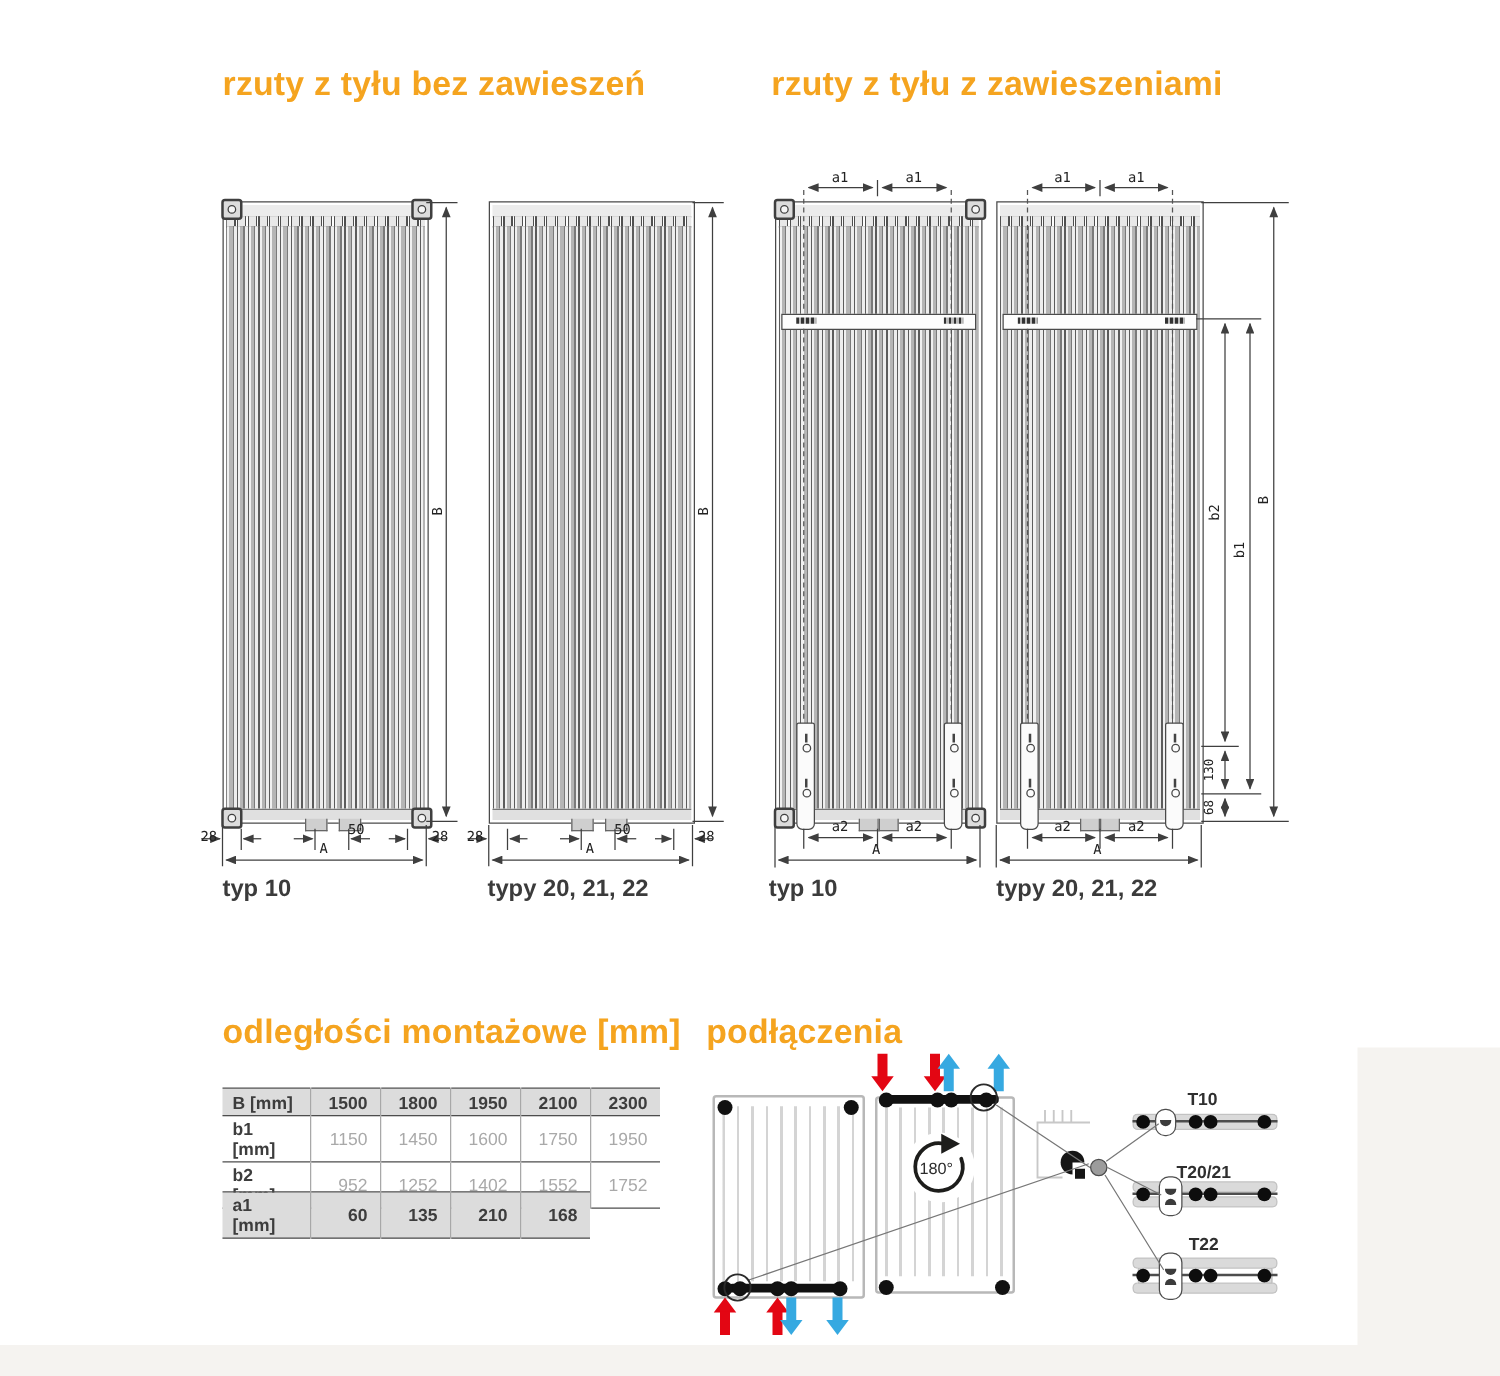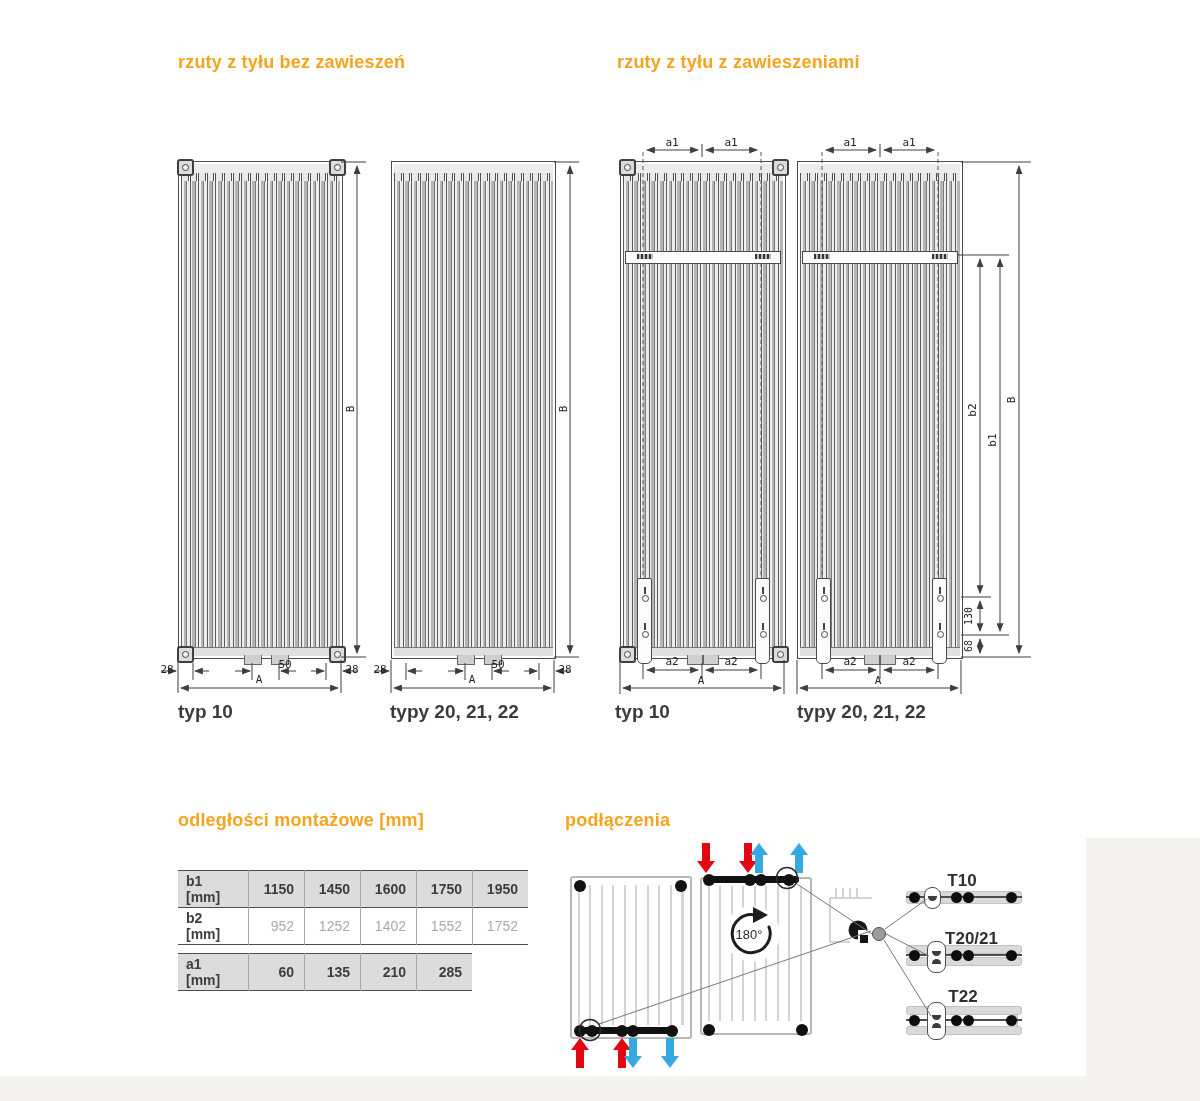--- a/index.html
+++ b/index.html
@@ -1,19 +1,19 @@
 <!DOCTYPE html>
 <html><head>
 <meta charset="utf-8">
 <style>
   html,body{margin:0;padding:0;background:#fff;}
   .canvas{position:relative;width:1200px;height:1101px;background:#fff;overflow:hidden;
           font-family:"Liberation Sans",sans-serif;}
   .band{position:absolute;background:#f5f3f0;}
-  .heading{position:absolute;font-size:18px;font-weight:700;color:#f5a41f;letter-spacing:.2px;}
+  .heading{position:absolute;font-size:27px;font-weight:700;color:#f5a41f;letter-spacing:.2px;}
   .typlabel{position:absolute;font-size:19px;font-weight:700;color:#3b3b3b;}
   
   .rad{position:absolute;background:#fff;border:1.5px solid #4a4a4a;}
   .rad .top{position:absolute;left:2px;right:2px;top:2px;height:9px;background:#ececec;border-bottom:1px solid #8a8a8a;}
   .rad .caps{position:absolute;left:2px;right:2px;top:11px;height:8px;border-bottom:1px solid #555;
     background:repeating-linear-gradient(90deg,#4f4f4f 0,#4f4f4f 1px,#e8e8e8 1px,#e8e8e8 6.6px,#4f4f4f 6.6px,#4f4f4f 7.6px,#fff 7.6px,#fff 8.6px);}
   .rad .fins{position:absolute;left:2px;right:2px;top:19px;bottom:11px;
     background:repeating-linear-gradient(90deg,#5c5c5c 0,#5c5c5c 1px,#f0f0f0 1px,#f0f0f0 2.6px,#b5b5b5 2.6px,#b5b5b5 5.2px,#7a7a7a 5.2px,#7a7a7a 6.2px,#ededed 6.2px,#ededed 8.6px);}
   .rad .bot{position:absolute;left:2px;right:2px;bottom:2px;height:8px;background:#e0e0e0;border-top:1px solid #777;}
   .bolt{position:absolute;width:13px;height:13px;background:#dcdcdc;border:2px solid #3f3f3f;border-radius:3px;z-index:3;}
@@ -55,21 +55,21 @@
   .rot{position:absolute;left:724px;top:906px;width:56px;height:56px;border-radius:50%;background:#fff;z-index:4;}
   .rot span{position:absolute;left:7px;top:21px;width:36px;text-align:center;font-size:13px;color:#2c2c2c;}
   
   .tbar{position:absolute;background:#dadada;border-radius:4px;box-shadow:inset 0 0 0 1px #c2c2c2;z-index:1;}
   .tline{position:absolute;height:2px;background:#4d4d4d;z-index:2;}
   .tpost{position:absolute;width:5px;background:#dadada;box-shadow:inset 0 0 0 1px #bdbdbd;z-index:1;}
   .cdot{position:absolute;width:11px;height:11px;border-radius:50%;background:#0d0d0d;z-index:3;}
   .tvalve{position:absolute;background:#fff;border:1.5px solid #4d4d4d;border-radius:8px;z-index:4;
           display:flex;flex-direction:column;justify-content:center;align-items:center;gap:3px;}
   .vg{width:9px;height:5px;background:#3c3c3c;border-radius:0 0 5px 5px;}
-  .tlabel{position:absolute;width:70px;text-align:center;font-size:17px;font-weight:700;color:#2f2f2f;z-index:4;}
+  .tlabel{position:absolute;width:70px;text-align:center;font-size:14px;font-weight:700;color:#2f2f2f;z-index:4;}
   .overlay{position:absolute;left:0;top:0;z-index:5;pointer-events:none;}
 </style>
 </head>
 <body>
 
 <div class="canvas">
 
   <div class="band" style="left:1086px;top:838px;width:114px;height:263px;"></div>
   <div class="band" style="left:0;top:1076px;width:1200px;height:25px;"></div>
 
@@ -175,20 +175,28 @@
   <span class="dim" style="left:909px;top:661px;">a2</span>
   <span class="dim" style="left:878px;top:680px;">A</span>
   <span class="dim v" style="left:972px;top:410px;">b2</span>
   <span class="dim v" style="left:992px;top:440px;">b1</span>
   <span class="dim v" style="left:1011px;top:400px;">B</span>
   <span class="dim v" style="left:968px;top:616px;font-size:10px;">130</span>
   <span class="dim v" style="left:968px;top:646px;font-size:10px;">68</span>
 
   <table class="tbl" style="left:178px;top:870px;">
     <tbody>
+        <tr>
+      <td>B [mm]</td>
+      <td>1500</td>
+      <td>1800</td>
+      <td>1950</td>
+      <td>2100</td>
+      <td>2300</td>
+    </tr>
     <tr>
       <td>b1 [mm]</td>
       <td>1150</td>
       <td>1450</td>
       <td>1600</td>
       <td>1750</td>
       <td>1950</td>
     </tr>
     <tr>
       <td>b2 [mm]</td>
@@ -201,21 +209,21 @@
   </tbody>
     </table>
 
   <table class="tbl" style="left:178px;top:953px;">
     <tbody>
     <tr>
       <td>a1 [mm]</td>
       <td>60</td>
       <td>135</td>
       <td>210</td>
-      <td>285</td>
+      <td>168</td>
     </tr>
   </tbody>
     </table>
 
   <div class="mini" style="left:570px;top:876px;width:118px;height:159px;">
     <div class="dot" style="left:2px;top:2px;"></div>
     <div class="dot" style="left:103px;top:2px;"></div>
     <div class="cbar" style="left:11px;top:149px;width:90px;"></div>
     <div class="dot" style="left:2px;top:147px;"></div>
     <div class="dot" style="left:14px;top:147px;"></div>
@@ -278,21 +286,21 @@
   <div class="tbar" style="left:906px;top:891px;width:116px;height:13px;"></div>
   <div class="tline" style="left:906px;top:896px;width:116px;"></div>
   <div class="cdot" style="left:909px;top:892px;"></div>
   <div class="cdot" style="left:951px;top:892px;"></div>
   <div class="cdot" style="left:963px;top:892px;"></div>
   <div class="cdot" style="left:1006px;top:892px;"></div>
   <div class="tvalve" style="left:924px;top:887px;width:15px;height:20px;">
       <div class="vg"></div>
     </div>
 
-  <div class="tlabel" style="left:928px;top:929px;text-align:right;">T20/21</div>
+  <div class="tlabel" style="left:928px;top:929px;">T20/21</div>
   <div class="tbar" style="left:906px;top:945px;width:116px;height:9px;"></div>
   <div class="tbar" style="left:906px;top:957px;width:116px;height:9px;"></div>
   <div class="tline" style="left:906px;top:954px;width:116px;"></div>
   <div class="cdot" style="left:909px;top:950px;"></div>
   <div class="cdot" style="left:951px;top:950px;"></div>
   <div class="cdot" style="left:963px;top:950px;"></div>
   <div class="cdot" style="left:1006px;top:950px;"></div>
   <div class="tvalve" style="left:927px;top:941px;width:17px;height:30px;">
       <div class="vg"></div>
       <div class="vg" style="transform:rotate(180deg);"></div>

